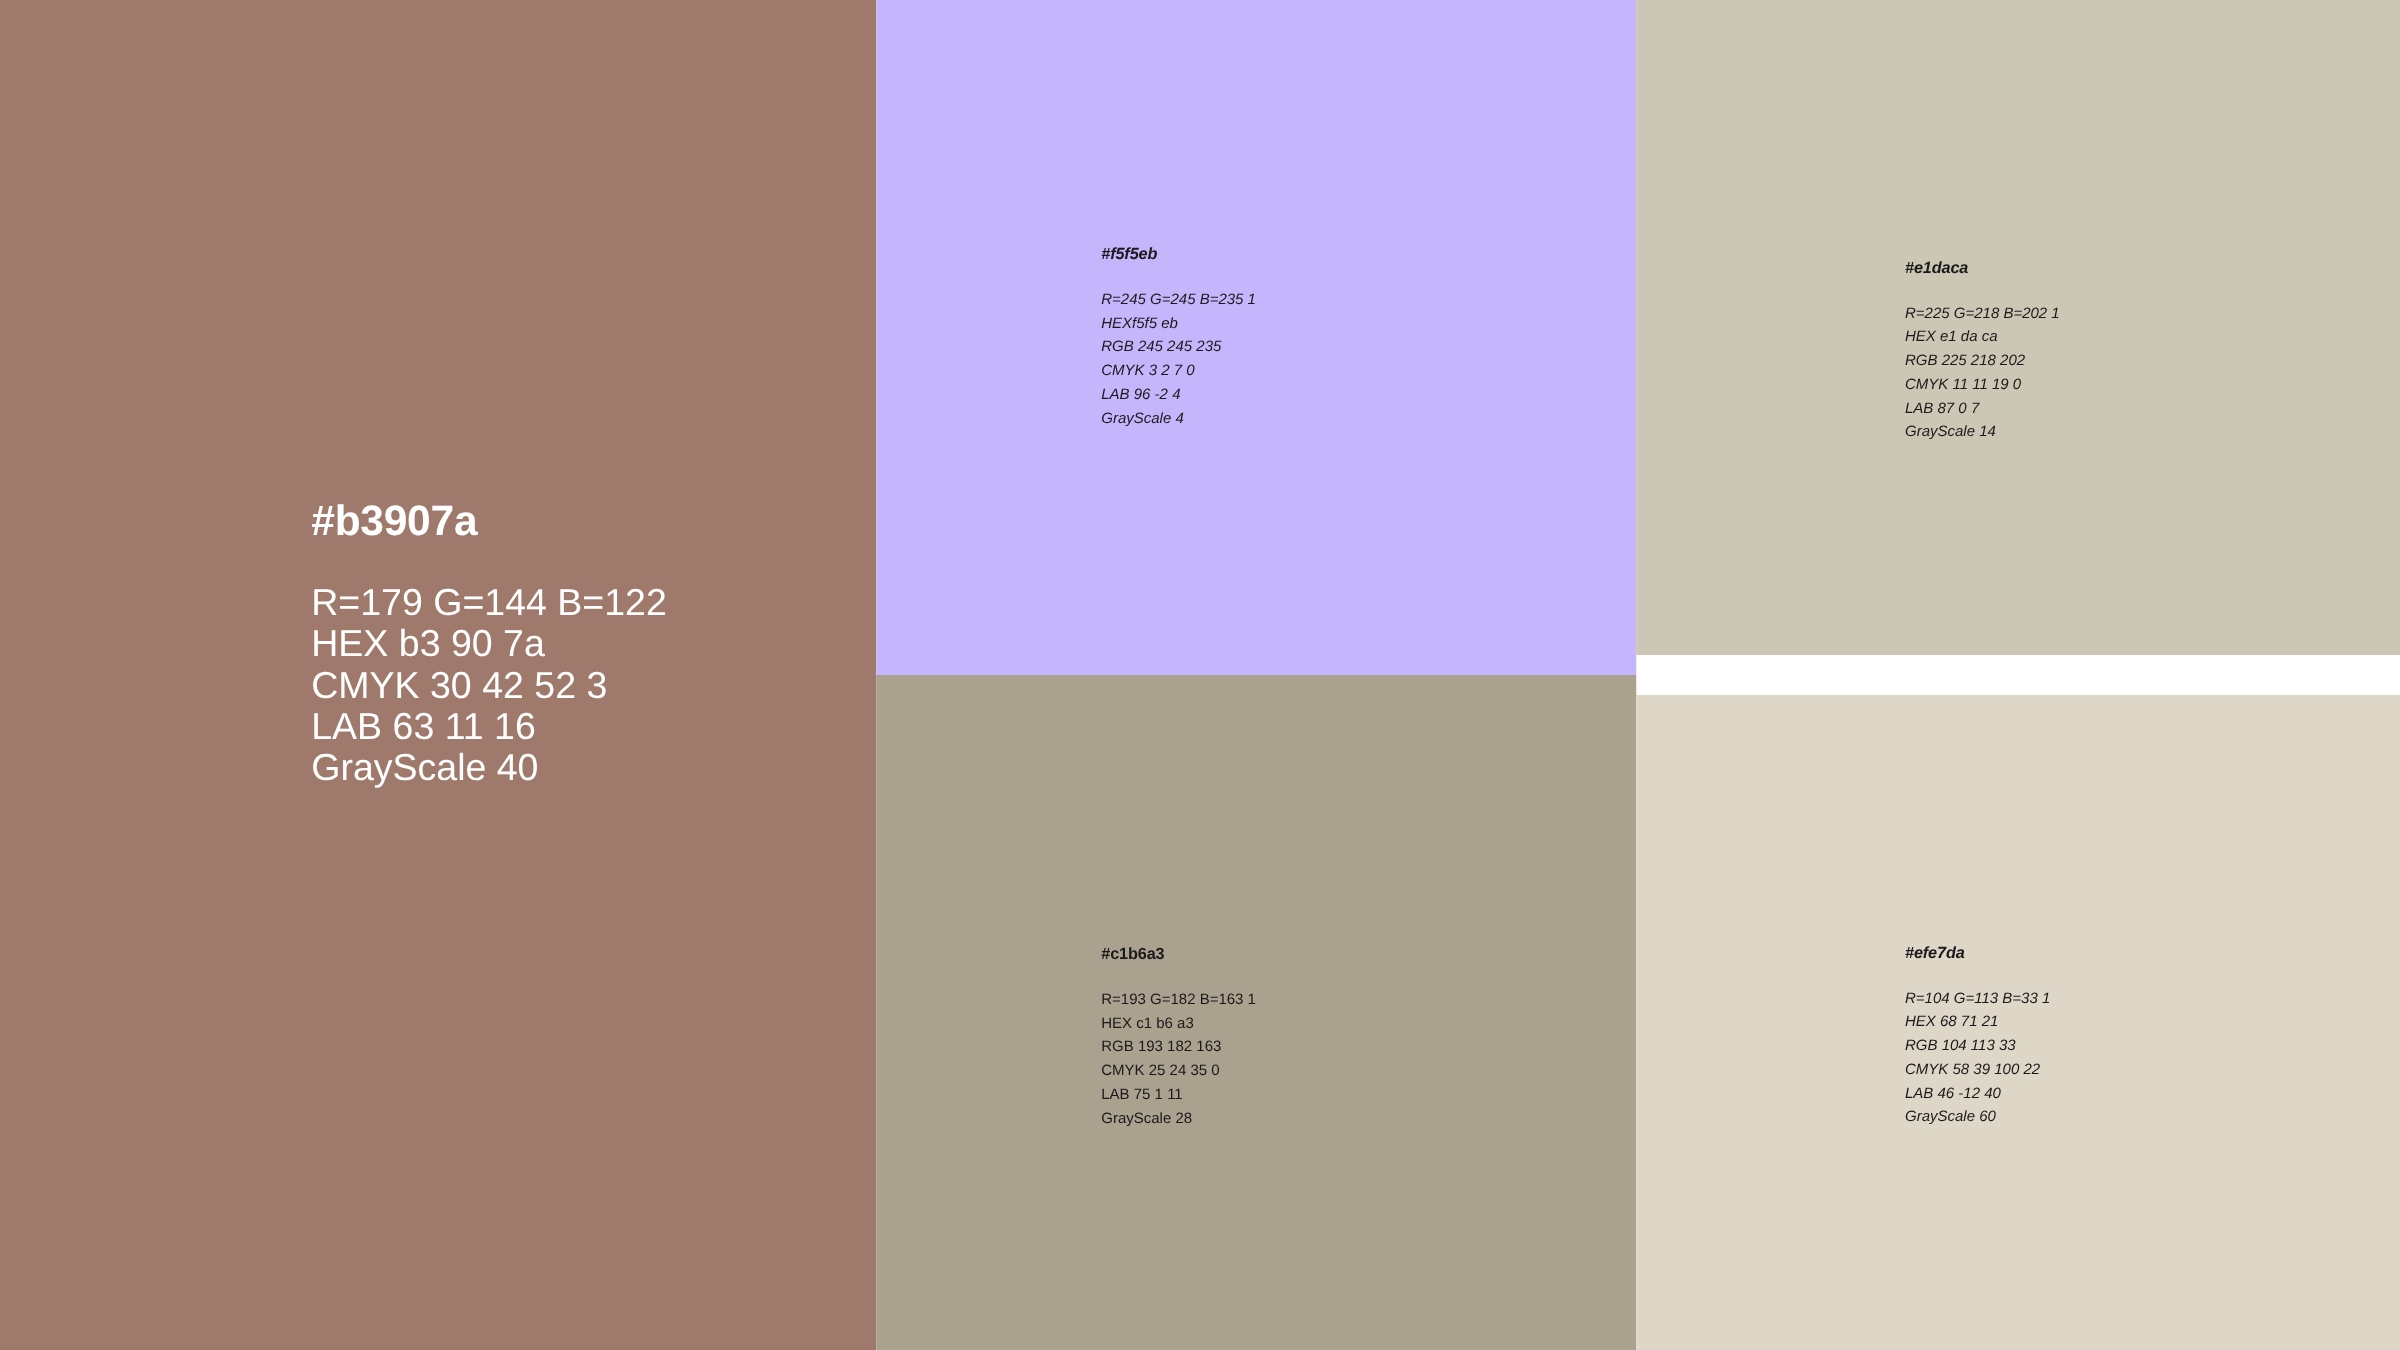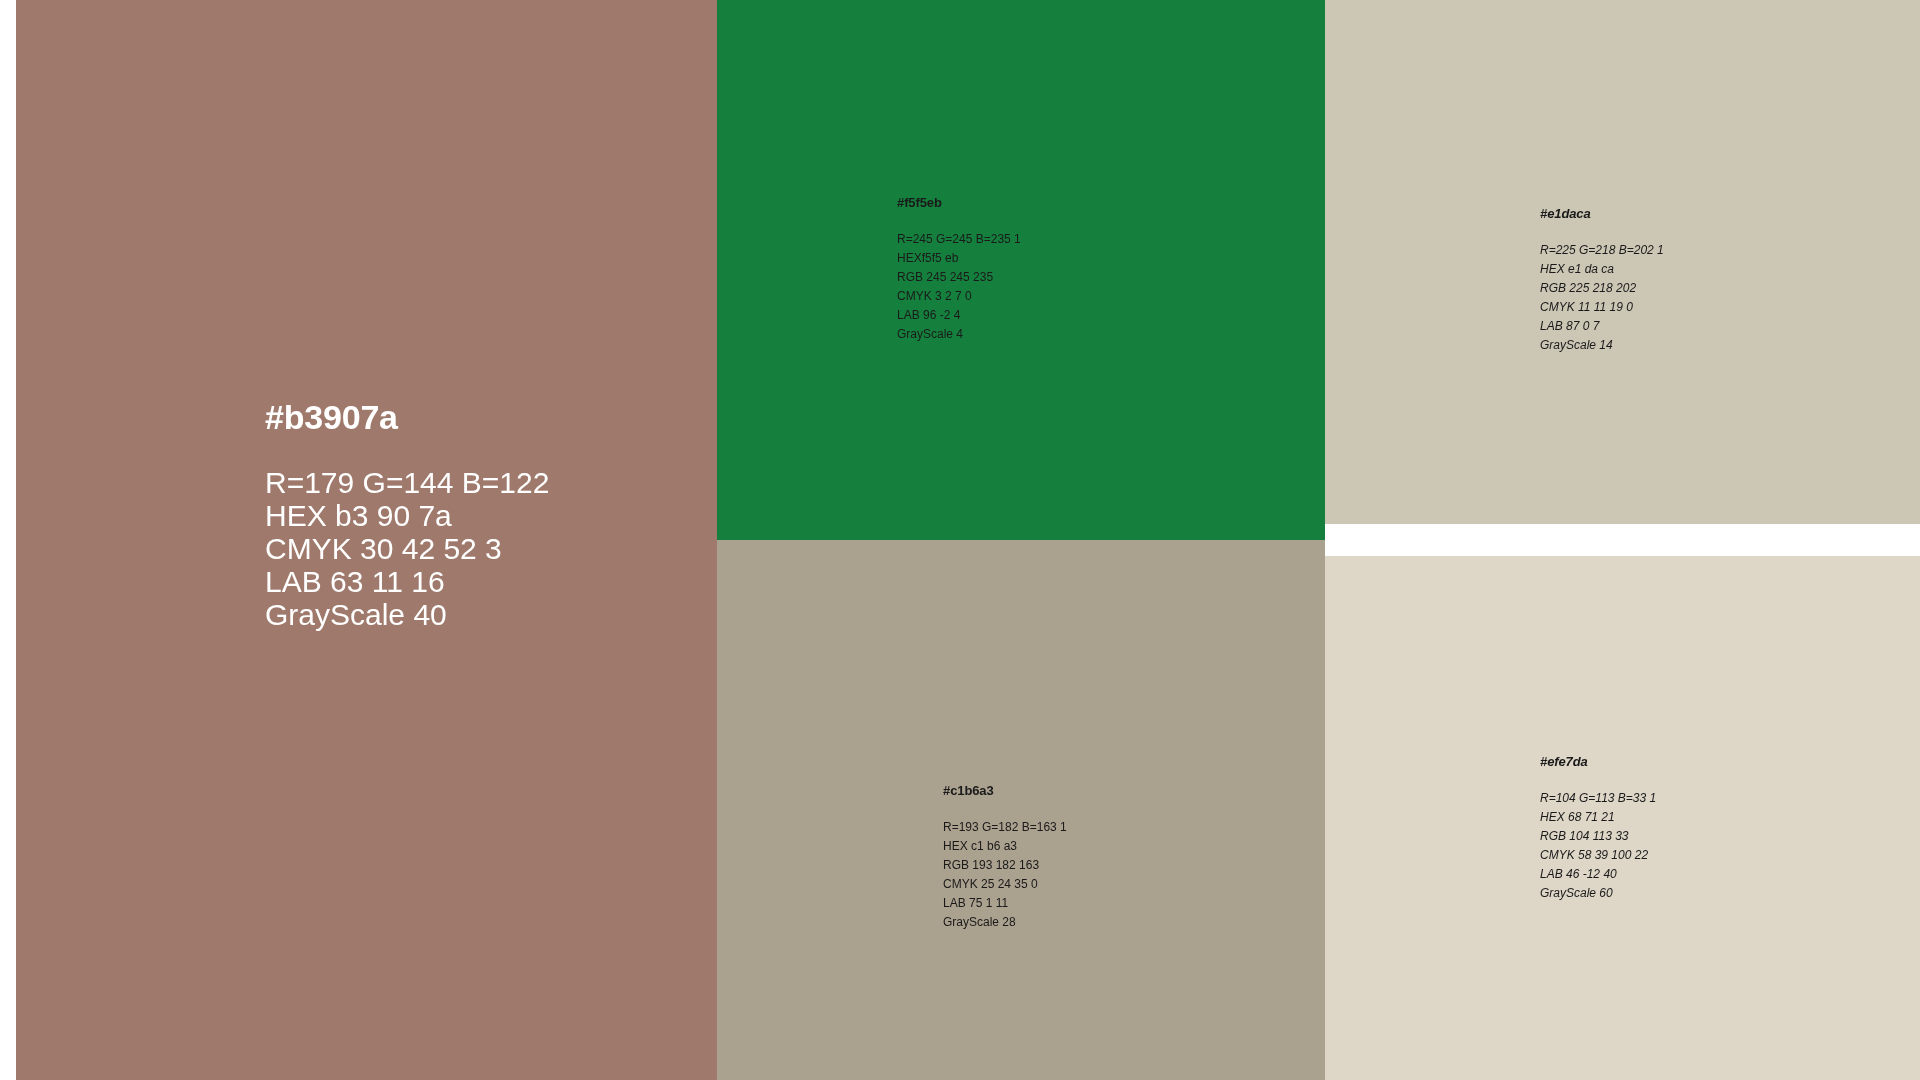--- a/index.html
+++ b/index.html
@@ -14,21 +14,20 @@
     display:flex;
     flex-direction:row;
   }
 
   
   .col-left {
     width:701px;
     height:1080px;
     position:relative;
     flex:0 0 701px;
-    margin-left:16px;
   }
   .left-content {
     position:absolute;
     left:249px;
     top:400px;
     width:420px;
   }
   .left-hex {
     font-size:34px;
     font-weight:bold;
@@ -77,21 +76,21 @@
   }
   .small-lines {
     font-size:12px;
     line-height:19px;
     font-weight:400;
   }
   .small-lines div { white-space:nowrap; }
 
   
   .pos-mid-top   { left:180px; top:196px; }
-  .pos-mid-bottom{ left:180px; top:244px;margin-left:46px; }
+  .pos-mid-bottom{ left:180px; top:216px; }
   .pos-right-top   { left:215px; top:207px; }
   .pos-right-bottom{ left:215px; top:199px; }
 </style>
 </head>
 <body>
 
 <div class="board">
 
   <div class="col-left" style="background-color: rgb(159, 122, 108); color: rgb(255, 255, 255);">
     <div class="left-content">
@@ -101,21 +100,21 @@
         <div>HEX b3 90 7a</div>
         <div>CMYK 30 42 52 3</div>
         <div>LAB 63 11 16</div>
         <div>GrayScale 40</div>
       </div>
     </div>
   </div>
 
   <div class="col-mid">
 
-    <div class="cell cell-mid-top" style="background-color: #15803d; color: rgb(26, 26, 26);">
+    <div class="cell cell-mid-top" style="background-color: #c4b5fd; color: rgb(26, 26, 26); font-style: italic;">
       <div class="small-content pos-mid-top">
         <div class="small-hex">#f5f5eb</div>
         <div class="small-lines">
           <div>R=245 G=245 B=235 1</div>
           <div>HEXf5f5 eb</div>
           <div>RGB 245 245 235</div>
           <div>CMYK 3 2 7 0</div>
           <div>LAB 96 -2 4</div>
           <div>GrayScale 4</div>
         </div>

